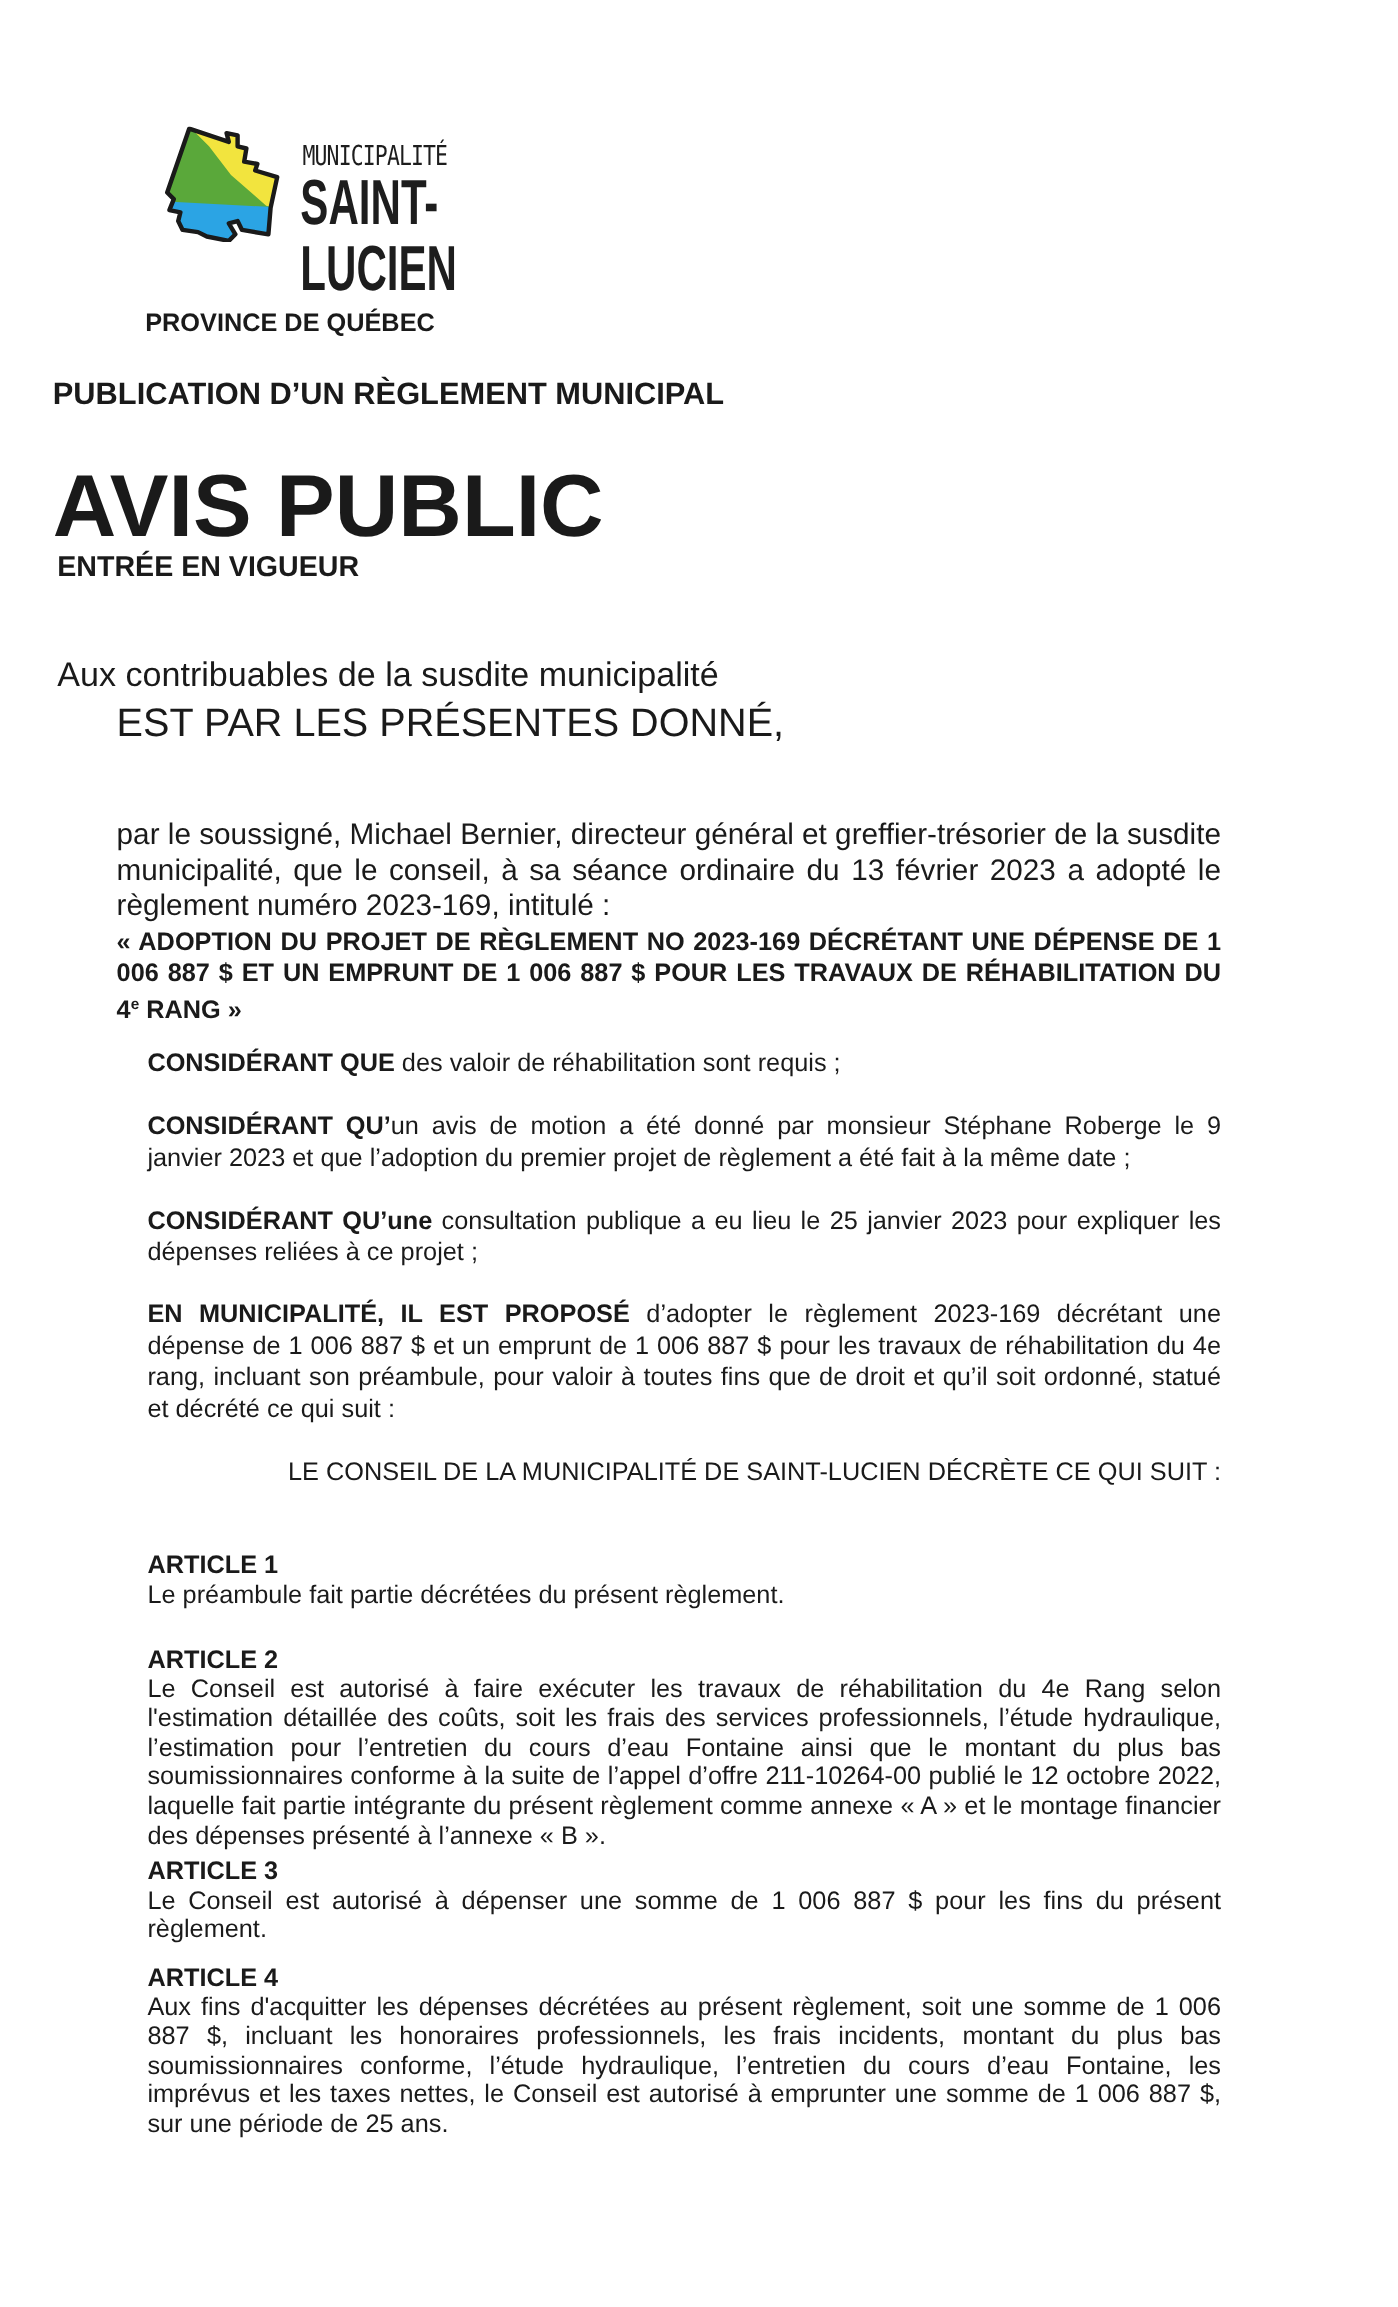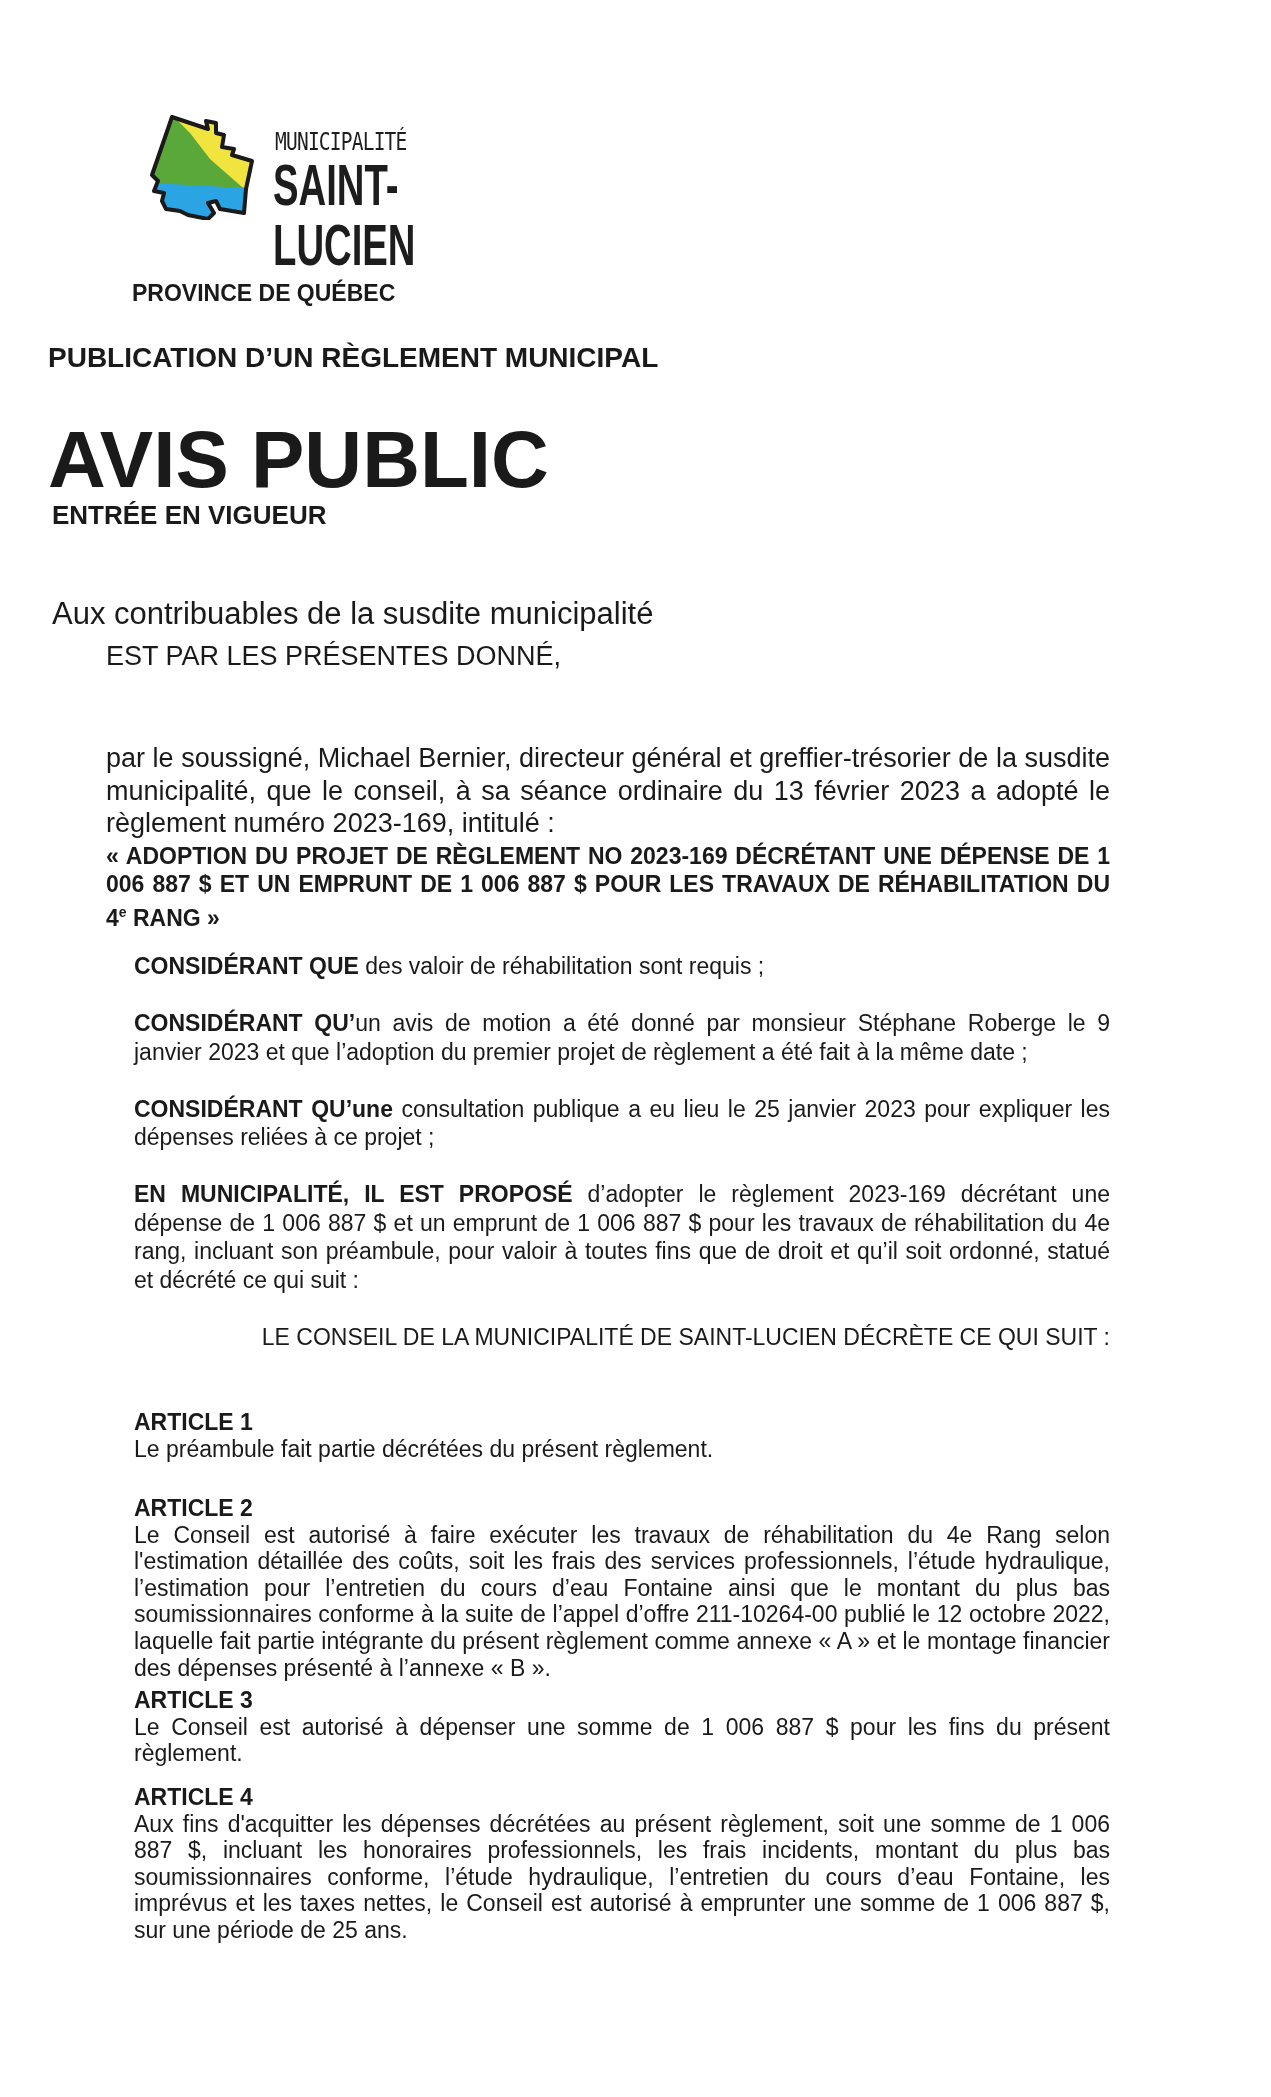--- a/index.html
+++ b/index.html
@@ -18,21 +18,21 @@
               transform: scaleX(0.66); transform-origin: left top; letter-spacing: 0px; }
 
   .center { left: 0; width: 1184px; text-align: left; margin-left: 48px; }
   .province { top: 279px; font-size: 23px; font-weight: bold; line-height: 28px; padding-left: 84px; box-sizing: border-box; }
   .publication { top: 341px; font-size: 28px; font-weight: bold; line-height: 34px; padding-left: 0px; box-sizing: border-box; }
   .avis { top: 415px; font-size: 80px; font-weight: bold; line-height: 90px; padding-left: 0px; box-sizing: border-box; letter-spacing: 0px; }
   .vigueur { top: 500px; font-size: 26px; font-weight: bold; line-height: 30px; padding-left: 4px; box-sizing: border-box; }
   .aux { top: 595px; font-size: 31px; line-height: 38px; padding-left: 4px; box-sizing: border-box; }
 
   .body-block { left: 106px; width: 1004px; }
-  .est { top: 640px; font-size: 27px; line-height: 33px; }
+  .est { top: 640px; font-size: 36px; line-height: 33px; }
   .par { top: 742px; font-size: 27px; line-height: 32.5px; text-align: justify; }
   .titre { top: 842px; font-size: 23px; line-height: 28px; font-weight: bold; text-align: justify; }
 
   .indent { left: 134px; width: 976px; font-size: 23px; line-height: 28.5px; text-align: justify; }
   .para { margin: 0 0 28.5px 0; }
   .b { font-weight: bold; }
   .art-block { left: 134px; width: 976px; font-size: 23px; line-height: 26.6px; text-align: justify; }
   .art-title { font-weight: bold; font-size: 23px; }
   .art { position: absolute; left: 0; width: 976px; }
 </style>

